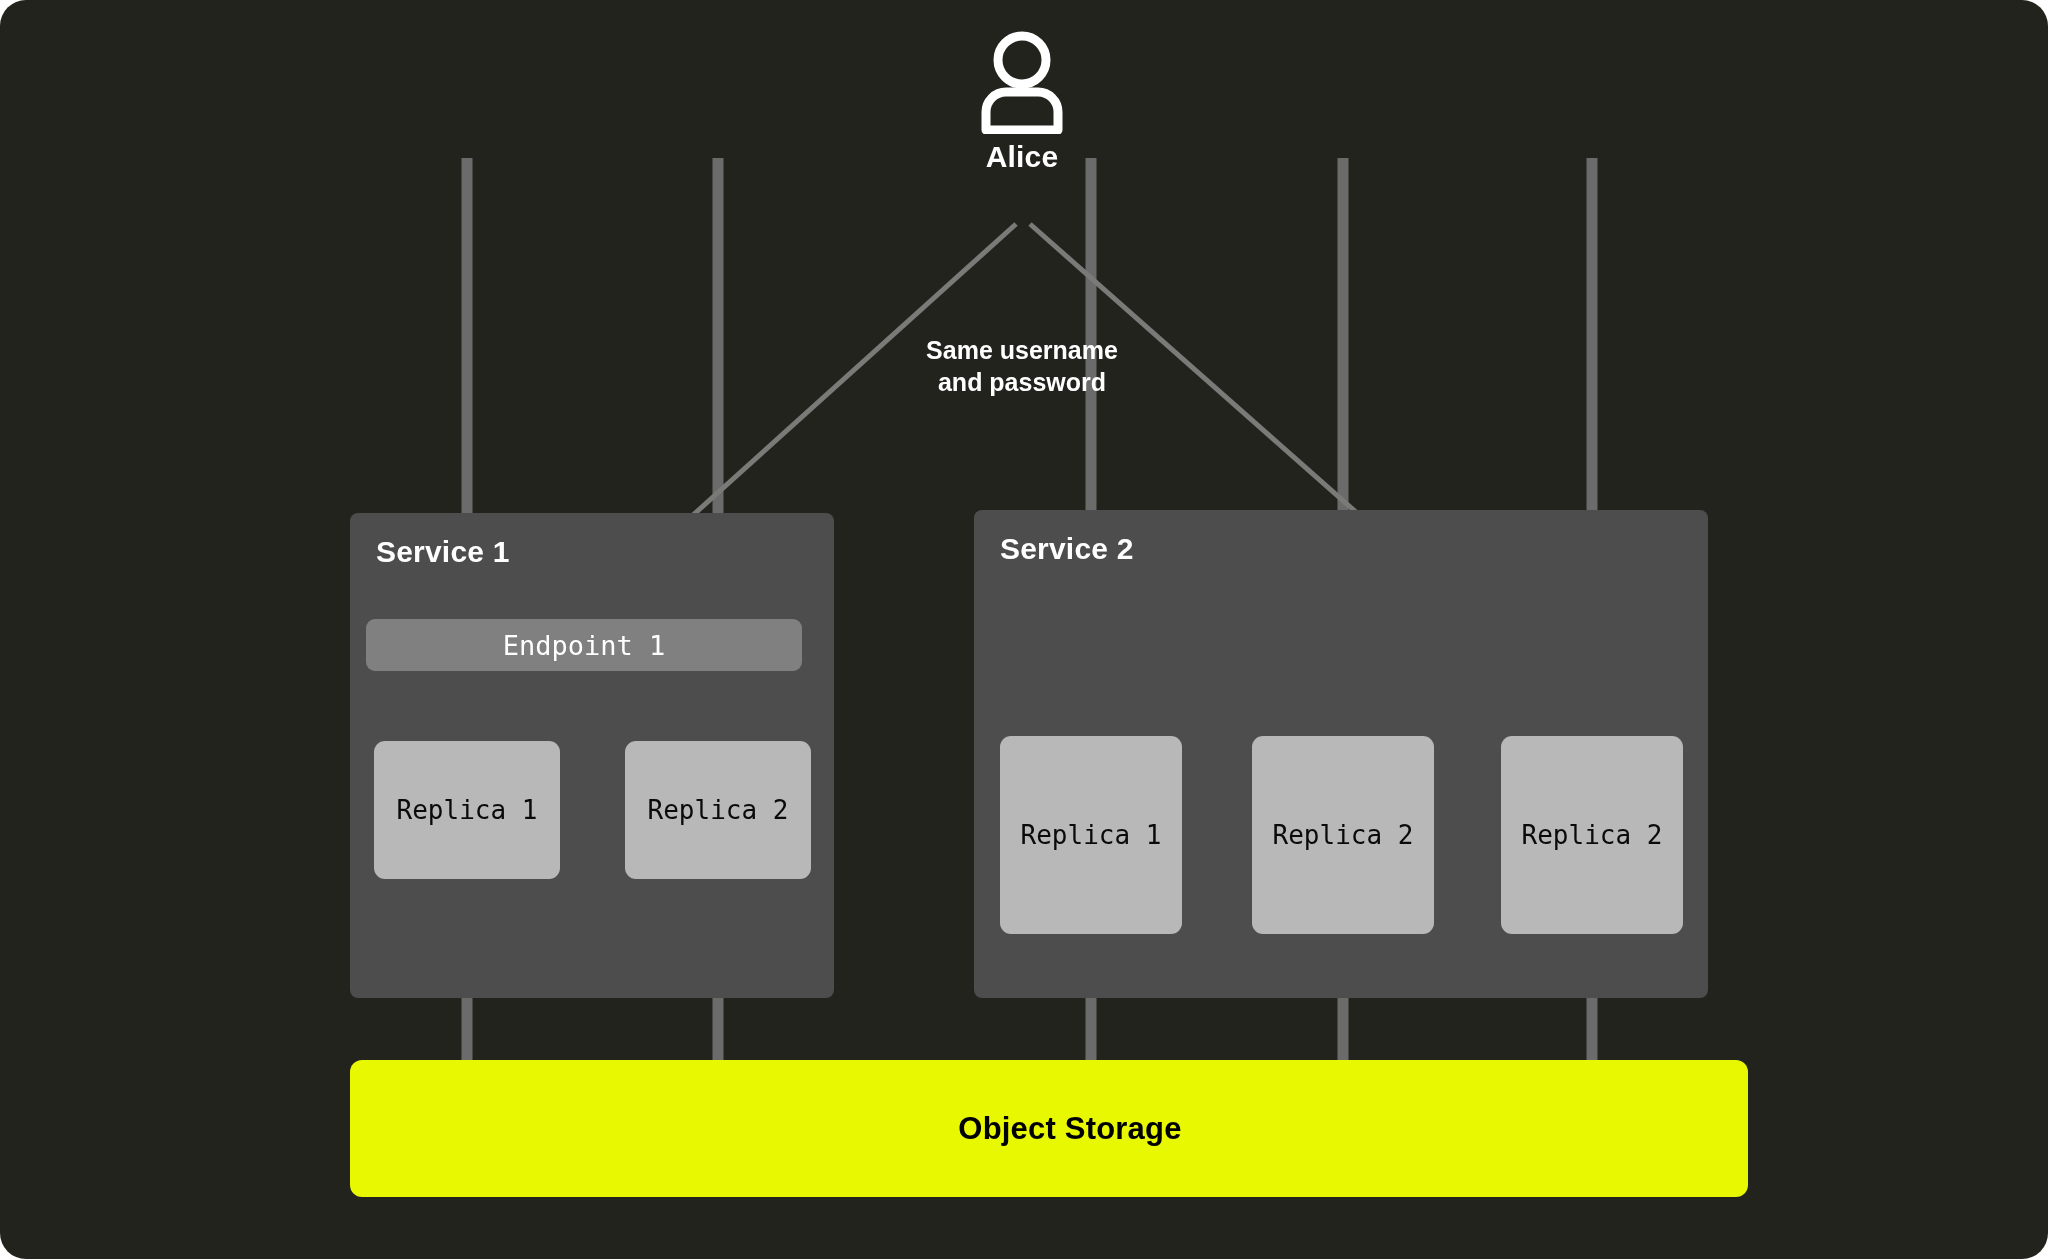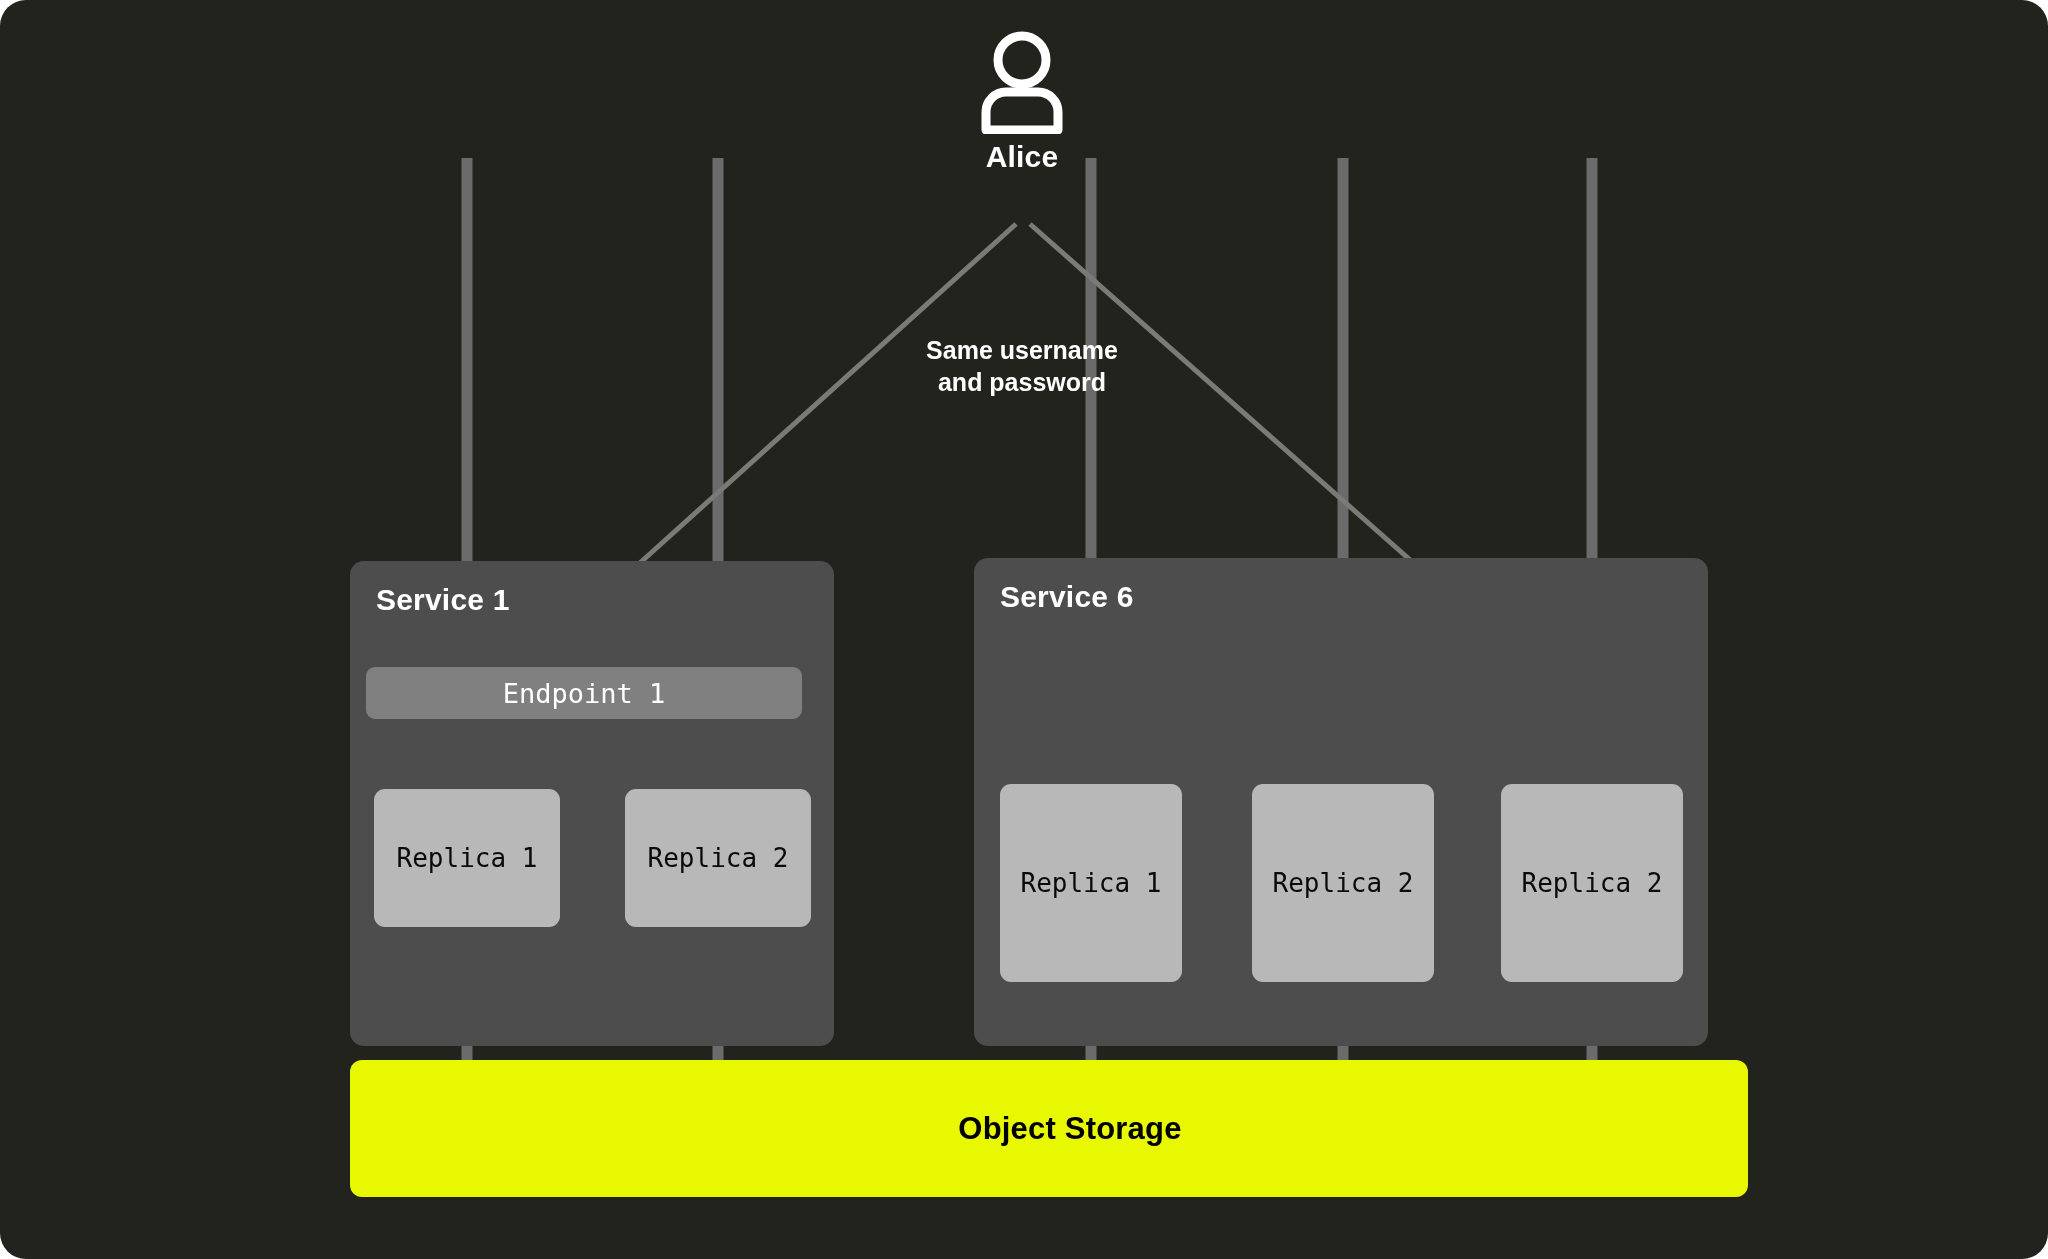--- a/index.html
+++ b/index.html
@@ -63,22 +63,21 @@
     font-size: 25px;
     font-weight: bold;
     color: #ffffff;
     line-height: 1.27;
   }
 
   
   .service-panel {
     position: absolute;
     background: #4d4d4d;
-    border-radius: 14px;
-    margin-top: 48px;
+    border-radius: 8px;
   }
   #service-1 { left: 350px; top: 513px; width: 484px; height: 485px; }
   #service-2 { left: 974px; top: 510px; width: 734px; height: 488px; }
 
   .service-title {
     position: absolute;
     left: 26px;
     top: 22px;
     font-size: 30px;
     font-weight: bold;
@@ -177,21 +176,21 @@
   </div>
 
   <div class="service-panel" id="service-1">
     <div class="service-title">Service 1</div>
     <div class="endpoint-bar">Endpoint 1</div>
     <div class="replica-box r0">Replica 1</div>
     <div class="replica-box r1">Replica 2</div>
   </div>
 
   <div class="service-panel" id="service-2">
-    <div class="service-title">Service 6</div>
+    <div class="service-title">Service 2</div>
     <div class="replica-box r0">Replica 1</div>
     <div class="replica-box r1">Replica 2</div>
     <div class="replica-box r2">Replica 2</div>
   </div>
 
   <div id="object-storage">
     <span class="os-label">Object Storage</span>
   </div>
 
 </div>

